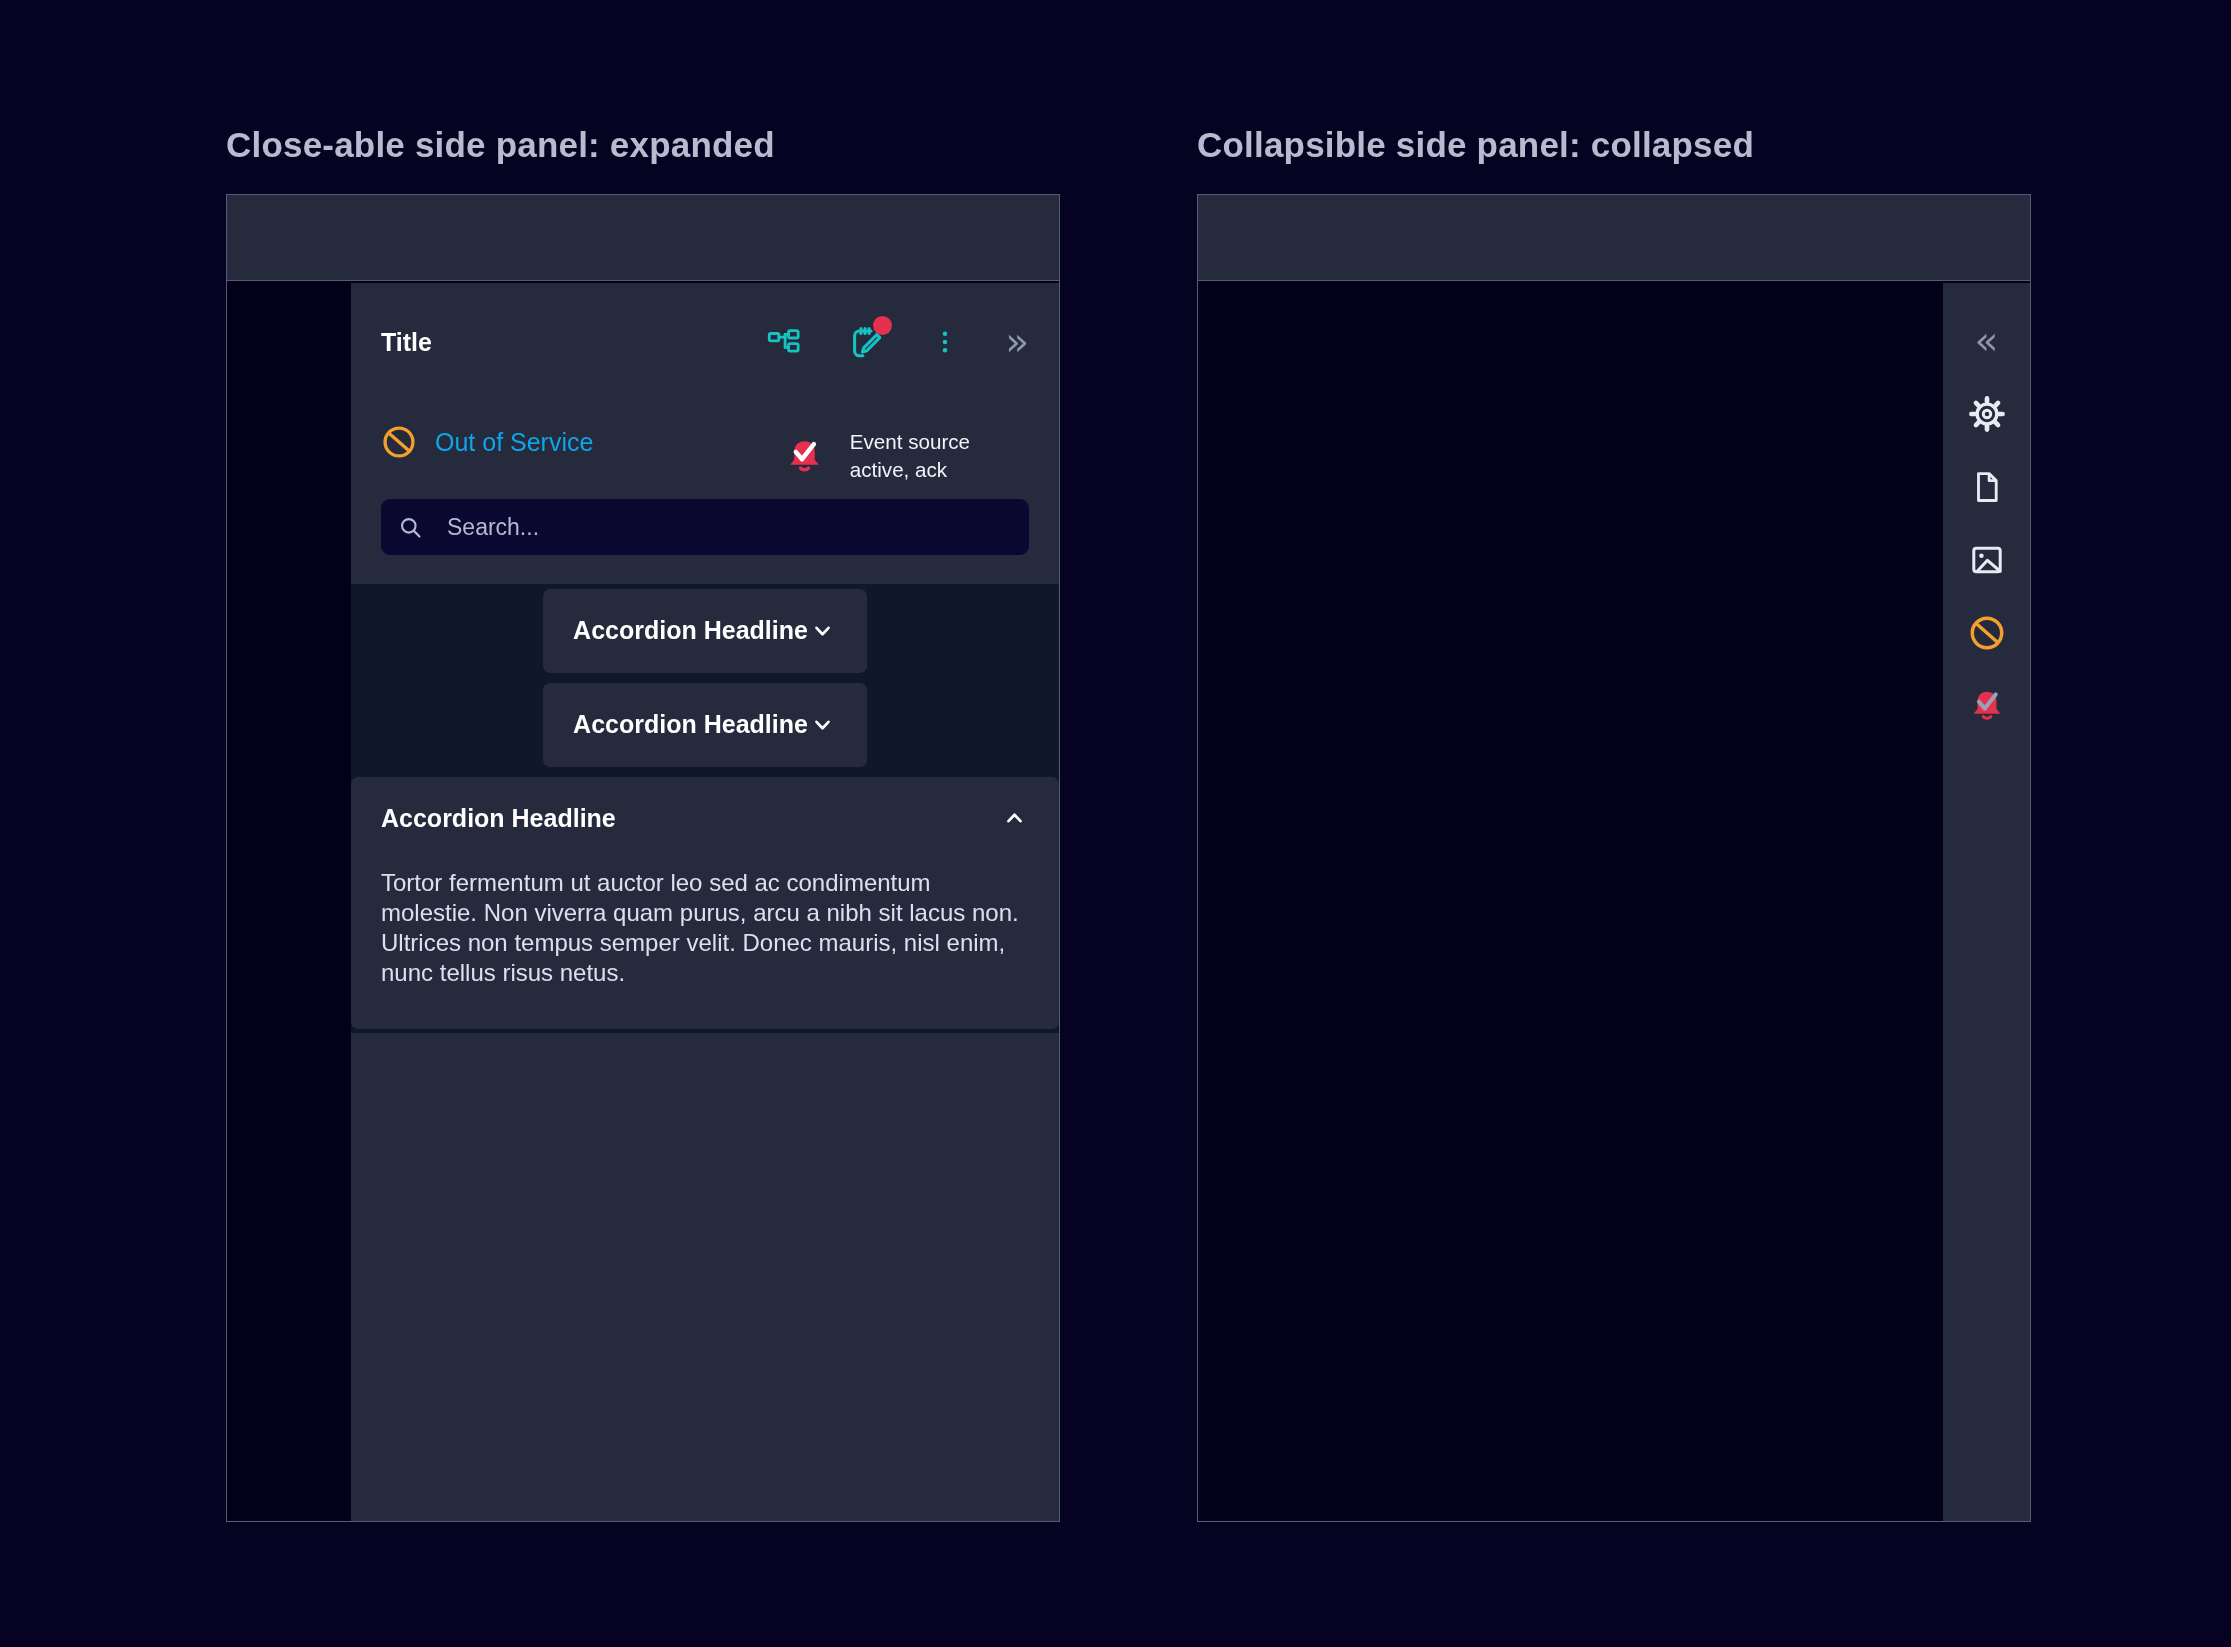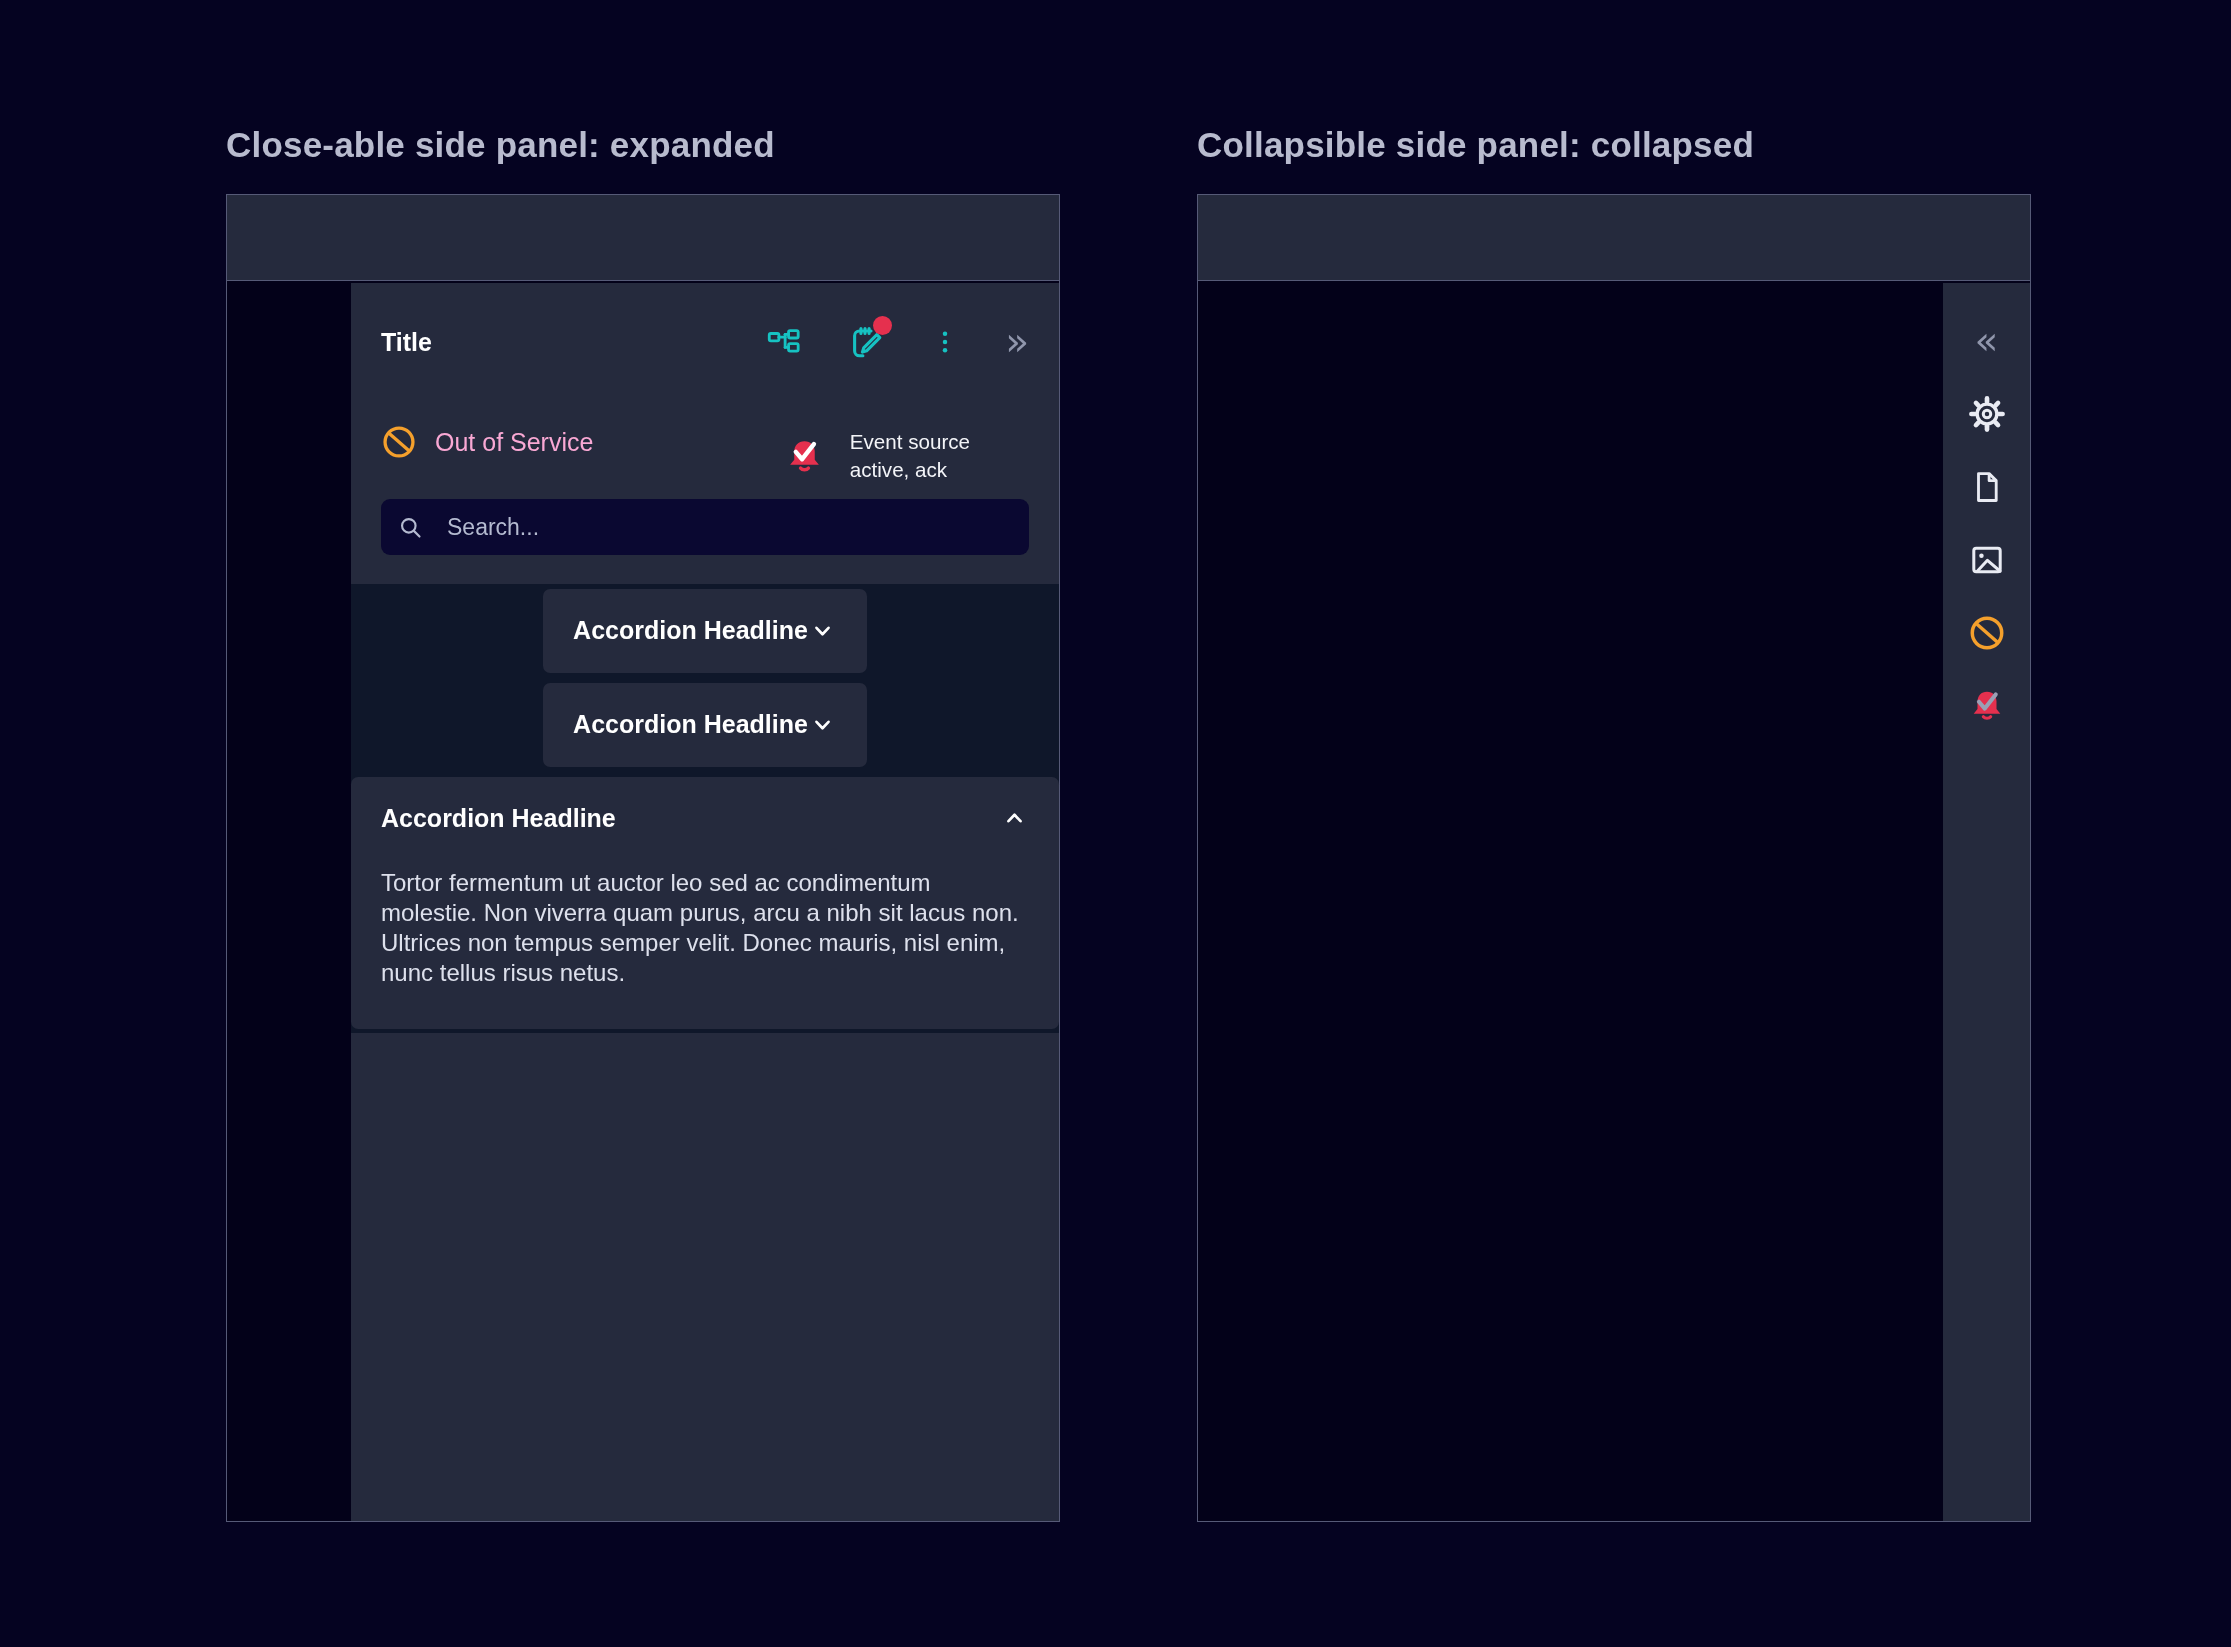--- a/index.html
+++ b/index.html
@@ -63,21 +63,21 @@
     font-size:39px; line-height:36px; color:#9096ac; font-weight:400;
     font-family:"DejaVu Sans", sans-serif;
   }
 
   .status-row {
     margin-top:41px; height:64px;
     padding:0 30px;
     display:flex; align-items:center; justify-content:space-between;
   }
   .status-left { display:flex; align-items:center; gap:18px; }
-  .status-label { font-size:25px; color:#f9a8d4; }
+  .status-label { font-size:25px; color:#0ea5e9; }
   .event-block { display:flex; align-items:center; gap:25px; margin-right:59px;margin-top:28px; }
   .event-text { font-size:20.6px; line-height:28px; color:#f3f4f8; }
 
   .search-box {
     margin:25px 30px 0;
     height:56px; border-radius:9px;
     background:#0a0831;
     display:flex; align-items:center; gap:23px;
     padding:0 16px;
   }

